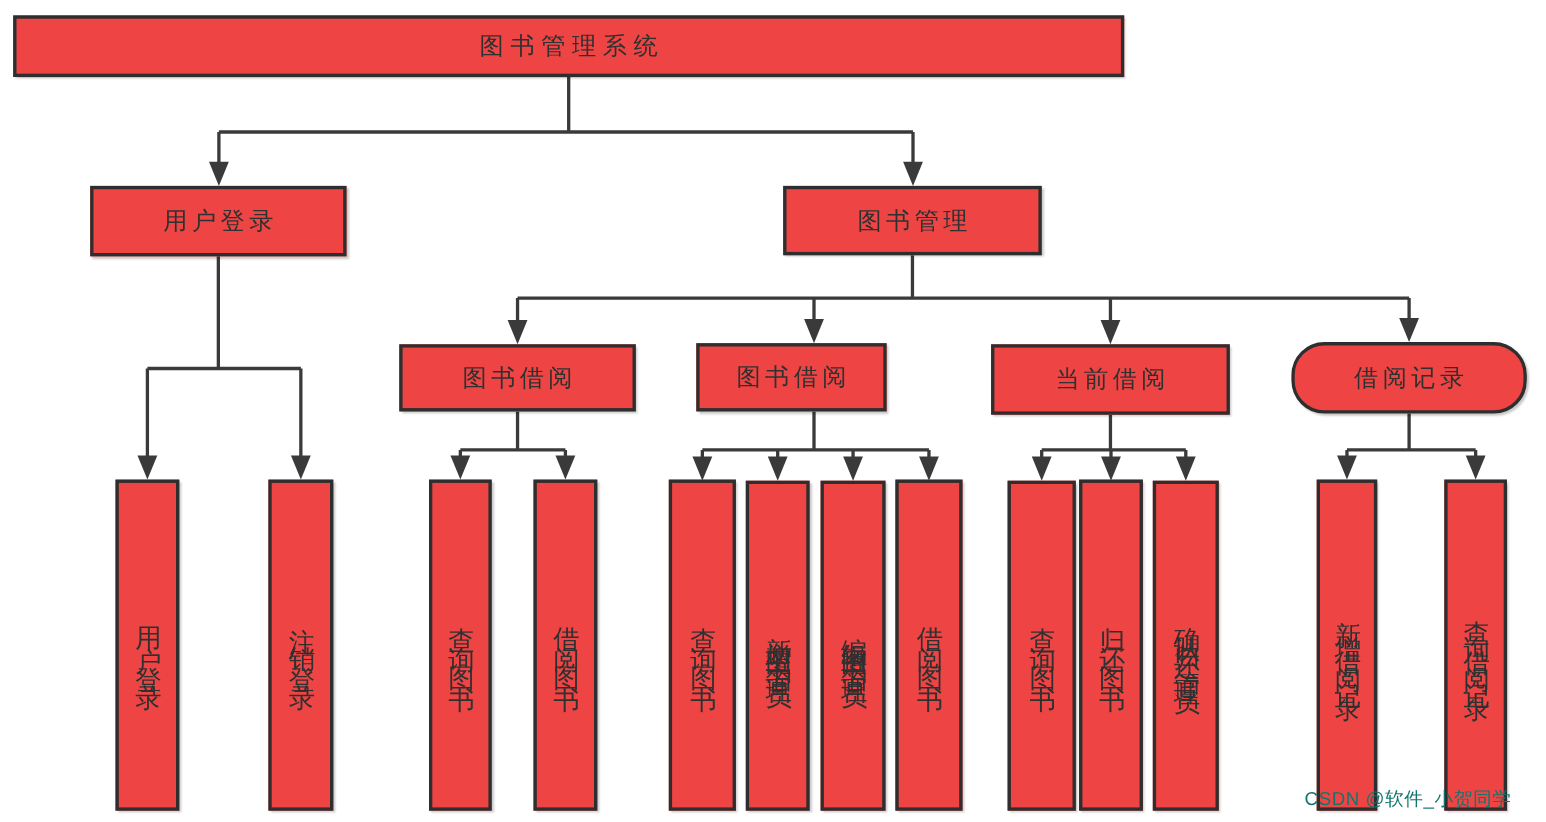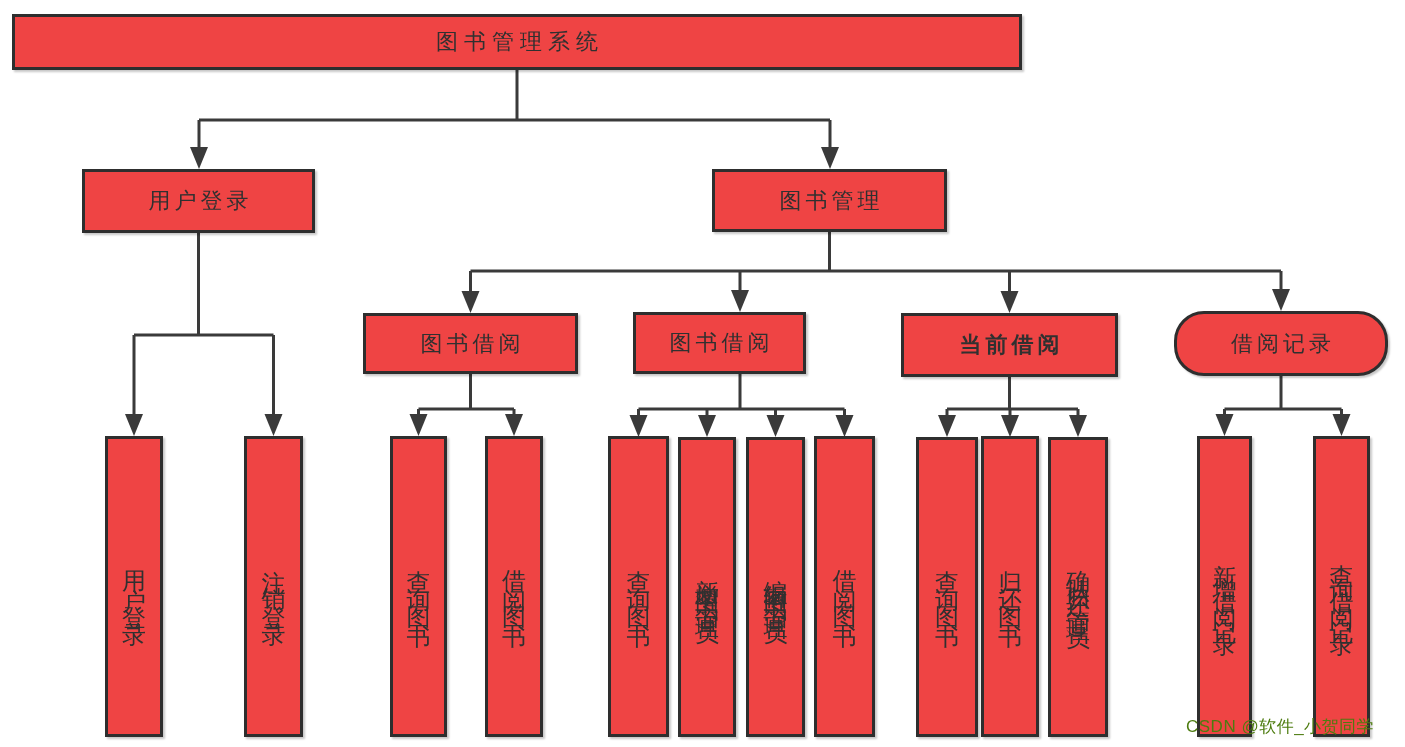--- a/index.html
+++ b/index.html
@@ -25,41 +25,41 @@
   .sp6{letter-spacing:14px;}
   .sp8{letter-spacing:8px;}
   .sp9{letter-spacing:6px;}
 
   
   .n-root    {left:12px;  top:14px;  width:1010px; height:56px;}
   .n-ulogin  {left:82px;  top:169px; width:233px;  height:64px;}
   .n-bmgmt   {left:712px; top:169px; width:235px;  height:63px;font-family:Liberation Mono, monospace;}
   .n-nrec    {left:363px; top:313px; width:215px;  height:61px;}
   .n-bborrow {left:633px; top:312px; width:173px;  height:62px;}
-  .n-cborrow {left:901px; top:313px; width:217px;  height:64px;font-weight:bold;}
+  .n-cborrow {left:901px; top:313px; width:217px;  height:64px;}
   .n-brecord {left:1174px;top:311px; width:214px;  height:65px;border-radius:30px;}
 
   .l-ul1{left:105px; top:436px;width:58px;height:301px;}
   .l-ul2{left:244px; top:436px;width:59px;height:301px;}
   .l-nr1{left:390px; top:436px;width:57px;height:301px;}
   .l-nr2{left:485px; top:436px;width:58px;height:301px;}
   .l-bb1{left:608px; top:436px;width:61px;height:301px;}
   .l-bb2{left:678px; top:437px;width:58px;height:300px;}
   .l-bb3{left:746px; top:437px;width:59px;height:300px;}
   .l-bb4{left:814px; top:436px;width:61px;height:301px;}
   .l-cb1{left:916px; top:437px;width:62px;height:300px;}
   .l-cb2{left:981px; top:436px;width:58px;height:301px;}
   .l-cb3{left:1048px;top:437px;width:60px;height:300px;}
   .l-br1{left:1197px;top:436px;width:55px;height:301px;}
   .l-br2{left:1313px;top:436px;width:57px;height:301px;}
 
   .watermark{
     position:absolute;left:1186px;top:715px;width:215px;
     font-size:17px;line-height:24px;letter-spacing:0.5px;
-    color:#4d7c0f;white-space:nowrap;z-index:5;
+    color:#0f766e;white-space:nowrap;z-index:5;
   }
 </style>
 </head>
 <body>
 
 <div class="canvas">
 
   <svg class="wires" viewBox="0 0 1405 747" xmlns="http://www.w3.org/2000/svg">
     <g stroke="#3a3a3a" stroke-width="3" fill="none">
       <path d="M517 70 V120 M199 120 H830 M199 120 V150 M830 120 V150"></path>

